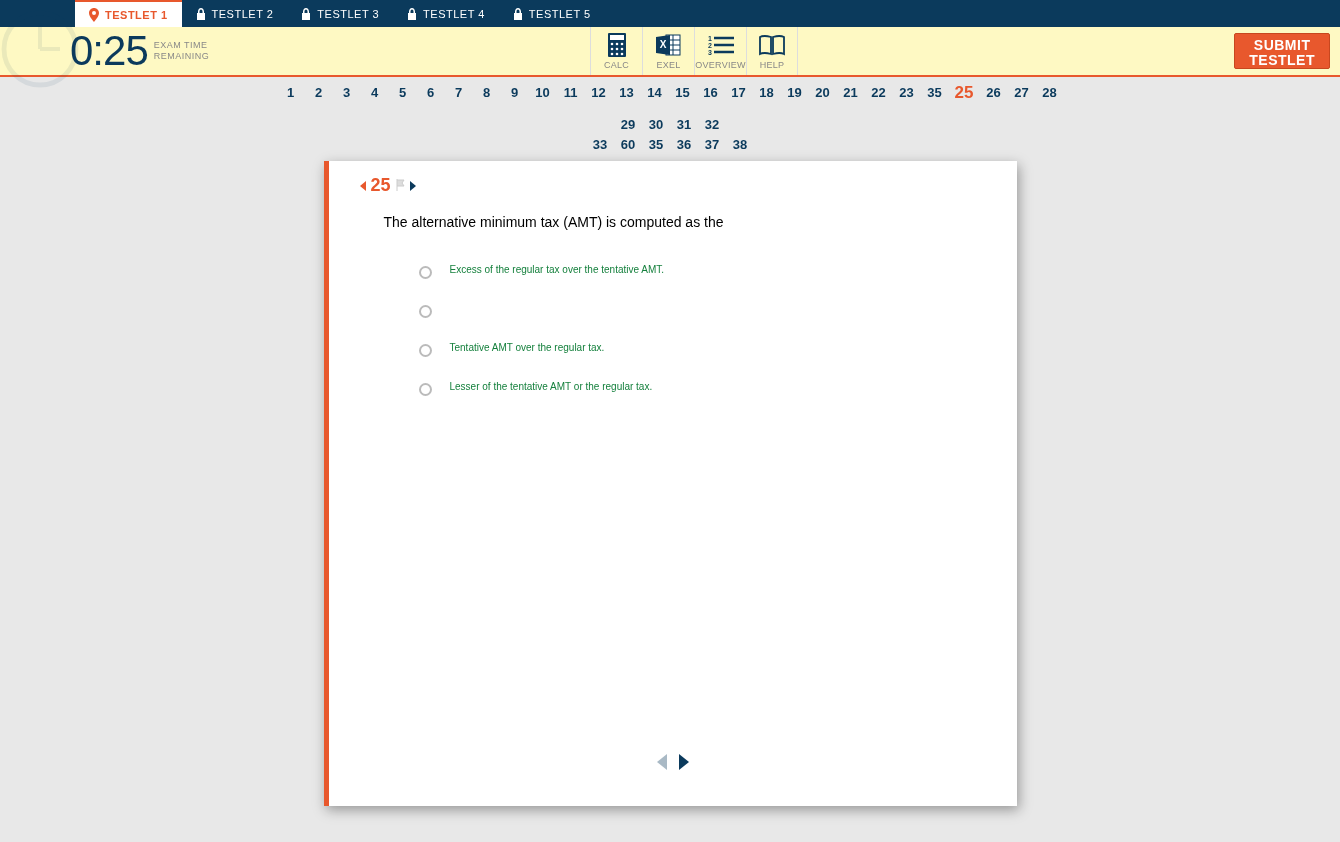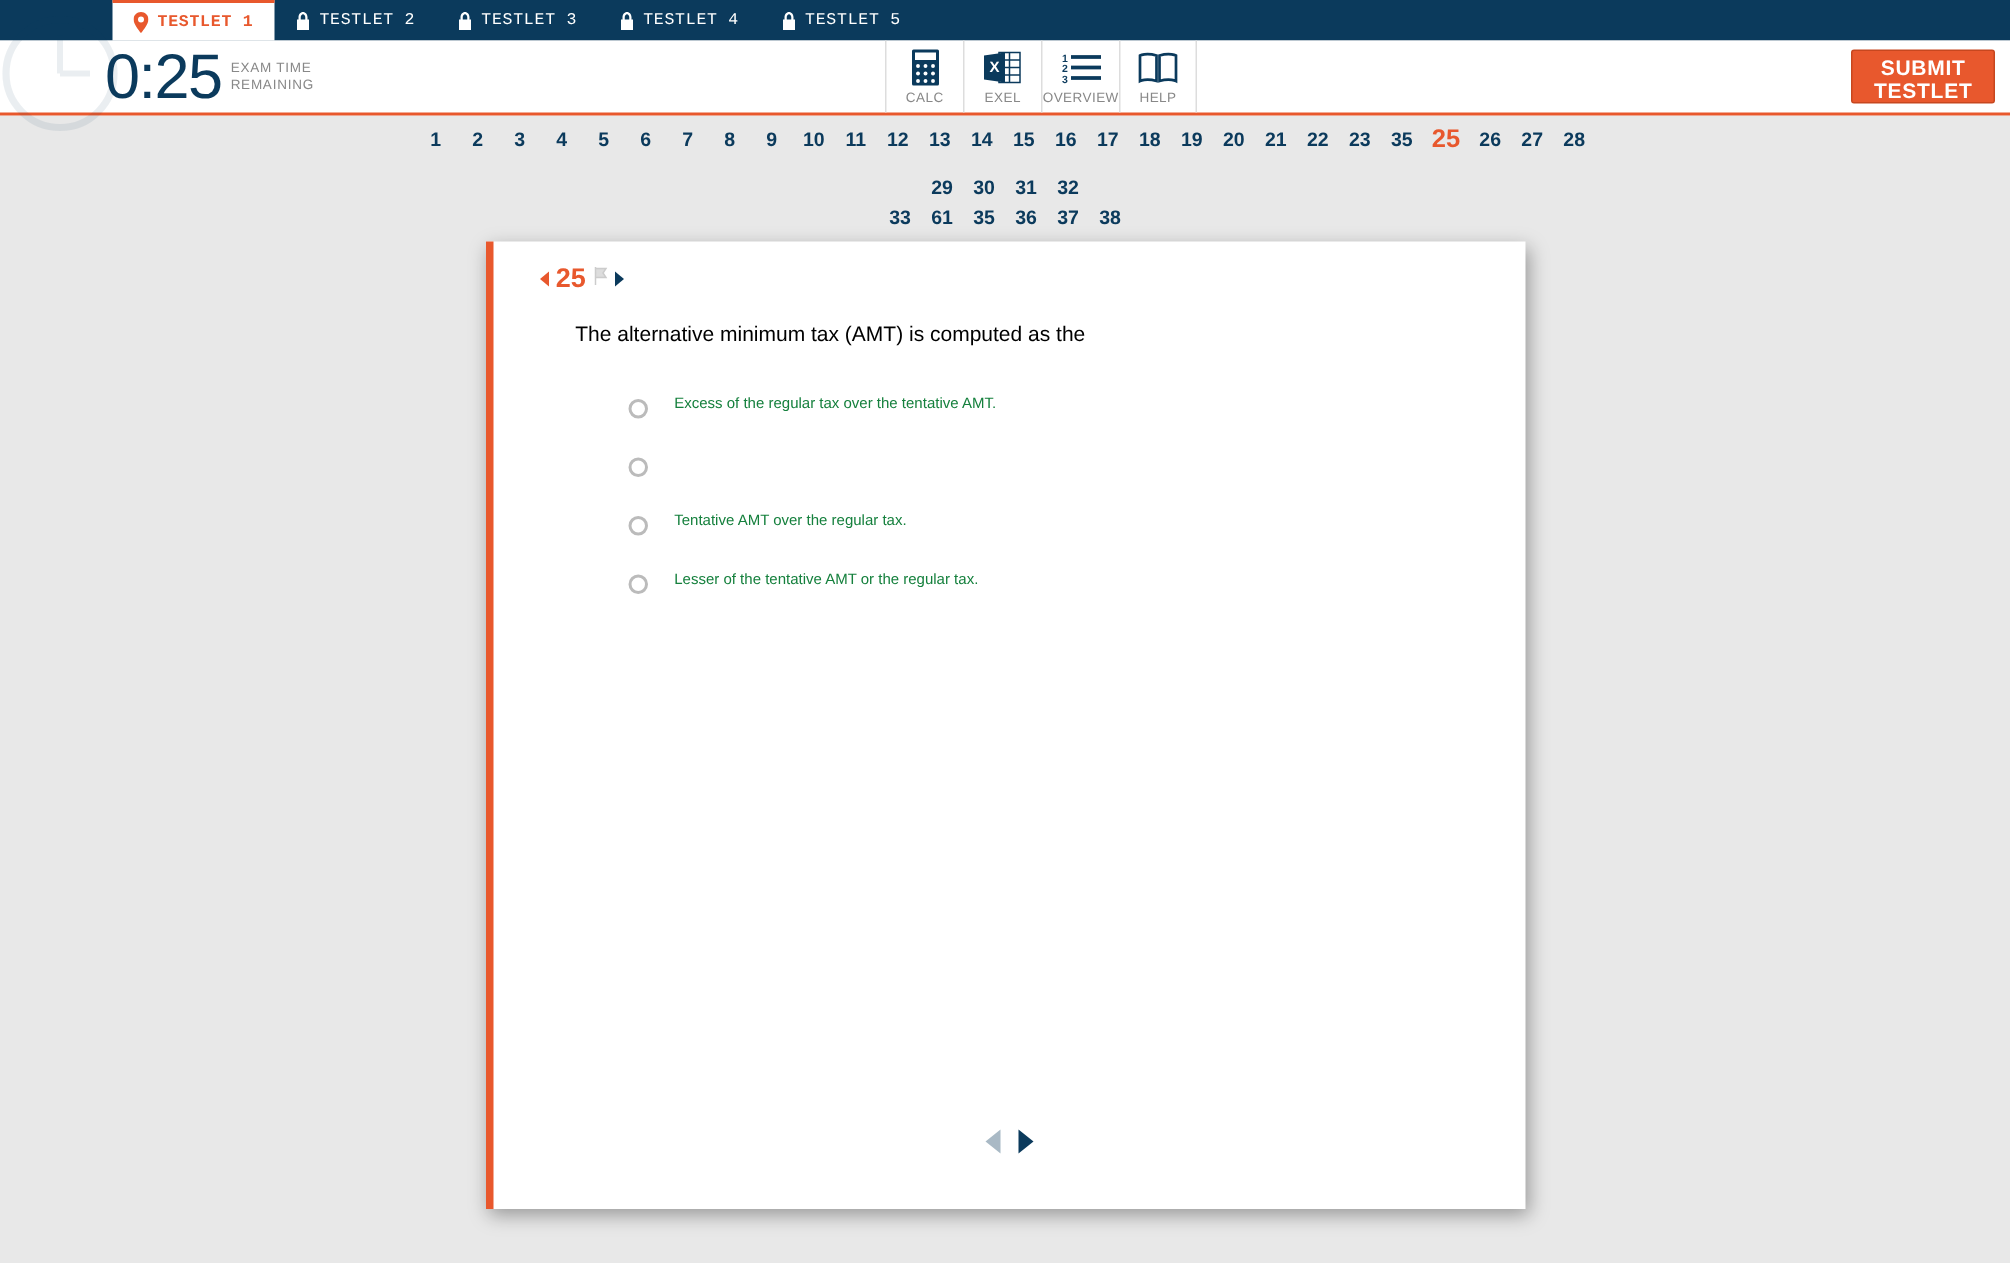--- a/index.html
+++ b/index.html
@@ -21,34 +21,33 @@
     }
     .testlet-tab {
       display: flex;
       align-items: center;
       gap: 6px;
       padding: 0 14px;
       color: #fff;
       font-size: 11px;
       letter-spacing: 0.5px;
       cursor: pointer;
-      font-family: Liberation Mono, monospace;
     }
     .testlet-tab.active {
       background: #fff;
       color: #e8582d;
       font-weight: bold;
       border-top: 2px solid #e8582d;
     }
     .testlet-tab.active .pin-icon { color: #e8582d; }
     .lock-icon, .pin-icon { display: inline-flex; }
 
     
     .toolbar {
-      background: #ffffff;
+      background: #fef9c3;
       height: 50px;
       border-bottom: 2px solid #e8582d;
       display: flex;
       align-items: center;
       position: relative;
     }
     .timer-wrap {
       display: flex;
       align-items: center;
       padding-left: 15px;
@@ -352,21 +351,21 @@
       <span class="qnum">26</span>
       <span class="qnum">27</span>
       <span class="qnum">28</span>
       <span class="qnum">29</span>
       <span class="qnum">30</span>
       <span class="qnum">31</span>
       <span class="qnum">32</span>
     </div>
   <div class="qnav-row" id="qnav-row2">
       <span class="qnum">33</span>
-      <span class="qnum">61</span>
+      <span class="qnum">60</span>
       <span class="qnum">35</span>
       <span class="qnum">36</span>
       <span class="qnum">37</span>
       <span class="qnum">38</span>
     </div>
 </div>
 
 <div class="card-wrap">
   <div class="card">
     <div class="card-header">

